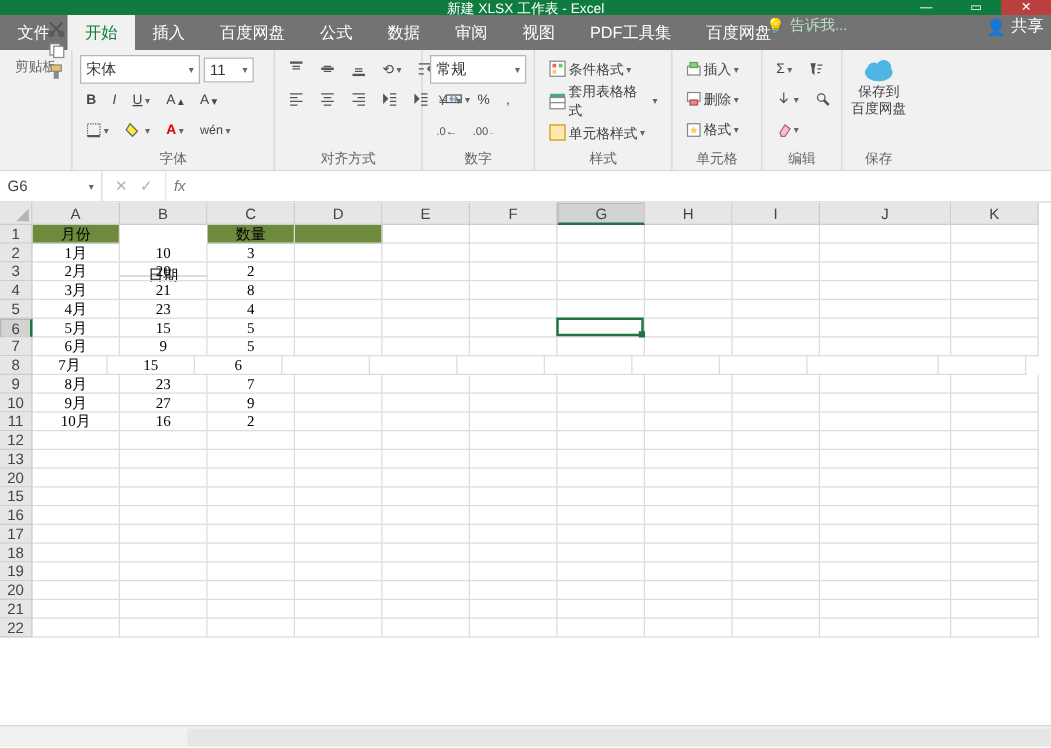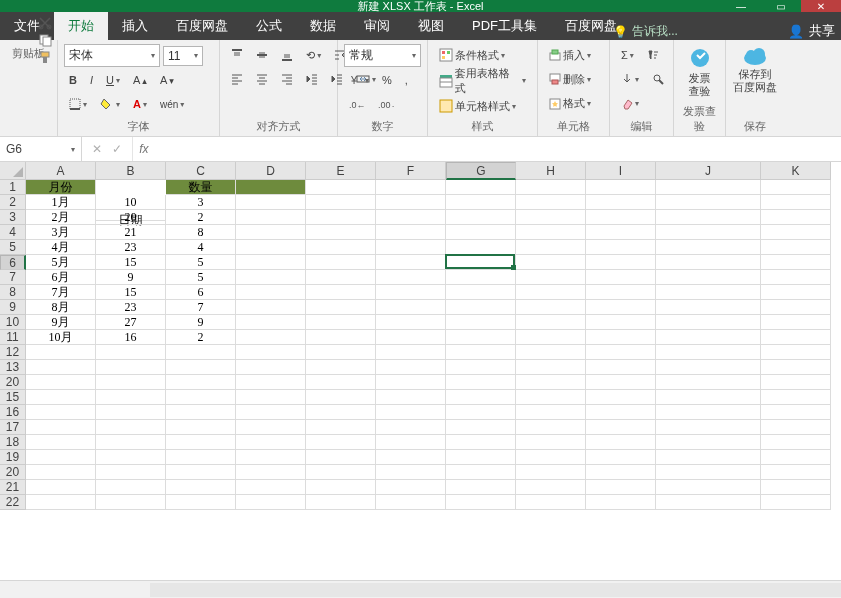--- a/index.html
+++ b/index.html
@@ -1,21 +1,21 @@
 <!DOCTYPE html>
 <html><head>
 <meta charset="utf-8">
 <style>
 *{box-sizing:border-box;margin:0;padding:0;font-family:"Microsoft YaHei",sans-serif;user-select:none}
 body{background:#fff;font-size:12px;overflow:hidden;width:841px;height:598px}
 .titlebar{background:#0f7b3e;height:12px;color:#fff;display:flex;align-items:center;justify-content:center;position:relative;font-size:11px}
 .titlebar .ctrls{position:absolute;right:0;display:flex}
 .titlebar .ctrls span{width:40px;height:12px;display:flex;align-items:center;justify-content:center;font-size:10px}
 .titlebar .ctrls .close{background:#bb3f3f}
-.tabbar{background:#404040;height:28px;display:flex;align-items:flex-end;color:#fff;font-size:13px;position:relative}
+.tabbar{background:#737373;height:28px;display:flex;color:#fff;font-size:13px;position:relative}
 .tabbar .tab{padding:5px 14px;cursor:pointer}
 .tabbar .tab.active{background:#f1f1f1;color:#0f7b3e}
 .tabbar .tell{display:flex;align-items:center;color:#b8dfc5;padding:0 8px;gap:4px;font-size:12px;position:absolute;left:605px}
 .tabbar .share{position:absolute;right:6px;color:#fff;font-size:13px;display:flex;align-items:center;gap:4px}
 .ribbon{background:#f1f1f1;height:97px;border-bottom:1px solid #d6d6d6;display:flex}
 .group{border-right:1px solid #d6d6d6;display:flex;flex-direction:column;justify-content:space-between;padding:4px 6px 2px}
 .glabel{text-align:center;font-size:11px;color:#666;padding-top:2px}
 .grow{display:flex;align-items:center;gap:3px;min-height:22px}
 .btn{padding:2px 4px;border:1px solid transparent;display:flex;align-items:center;gap:2px;font-size:11px;color:#444;cursor:pointer}
 .dd{font-size:8px;color:#666}
@@ -363,33 +363,20 @@
         <span class="btn">
           <svg width="12" height="12">
             <path d="M3 8l4-6 4 3-4 6H4z" fill="#fbc" stroke="#a66"></path>
           </svg>
           <span class="dd">▾</span>
         </span>
       </div>
     <div class="glabel">编辑</div>
   </div>
 
-  <div class="group" style="width:52px">
-    <div class="bigbtn">
-      <span class="ico">
-          <svg width="24" height="24">
-            <circle cx="12" cy="12" r="9" fill="#4db6e2"></circle>
-            <path d="M9 9l3 3 5-5" stroke="#fff" stroke-width="2" fill="none"></path>
-          </svg>
-        </span>
-      <span style="white-space:pre">发票
-查验</span>
-    </div>
-    <div class="glabel">发票查验</div>
-  </div>
 
   <div class="group" style="width:58px;border-right:none">
     <div class="bigbtn">
       <span class="ico">
           <svg width="26" height="20">
             <ellipse cx="13" cy="12" rx="11" ry="7" fill="#4db6e2"></ellipse>
             <ellipse cx="9" cy="9" rx="5" ry="5" fill="#4db6e2"></ellipse>
             <ellipse cx="17" cy="8" rx="6" ry="6" fill="#4db6e2"></ellipse>
           </svg>
         </span>
@@ -541,21 +528,21 @@
           <div class="cell" style="width: 70px;"></div>
           <div class="cell" style="width: 70px;"></div>
           <div class="cell" style="width: 70px;"></div>
           <div class="cell" style="width: 70px;"></div>
           <div class="cell" style="width: 70px;"></div>
           <div class="cell" style="width: 70px;"></div>
           <div class="cell" style="width: 105px;"></div>
           <div class="cell" style="width: 70px;"></div>
         </div>
         <div class="grow2">
-          <div class="cell" style="width: 70px; font-family: Liberation Serif, serif;">7月</div>
+          <div class="cell" style="width: 60px; font-family: Liberation Serif, serif;">7月</div>
           <div class="cell" style="width: 70px;">15</div>
           <div class="cell" style="width: 70px;">6</div>
           <div class="cell" style="width: 70px;"></div>
           <div class="cell" style="width: 70px;"></div>
           <div class="cell" style="width: 70px;"></div>
           <div class="cell" style="width: 70px;"></div>
           <div class="cell" style="width: 70px;"></div>
           <div class="cell" style="width: 70px;"></div>
           <div class="cell" style="width: 105px;"></div>
           <div class="cell" style="width: 70px;"></div>

